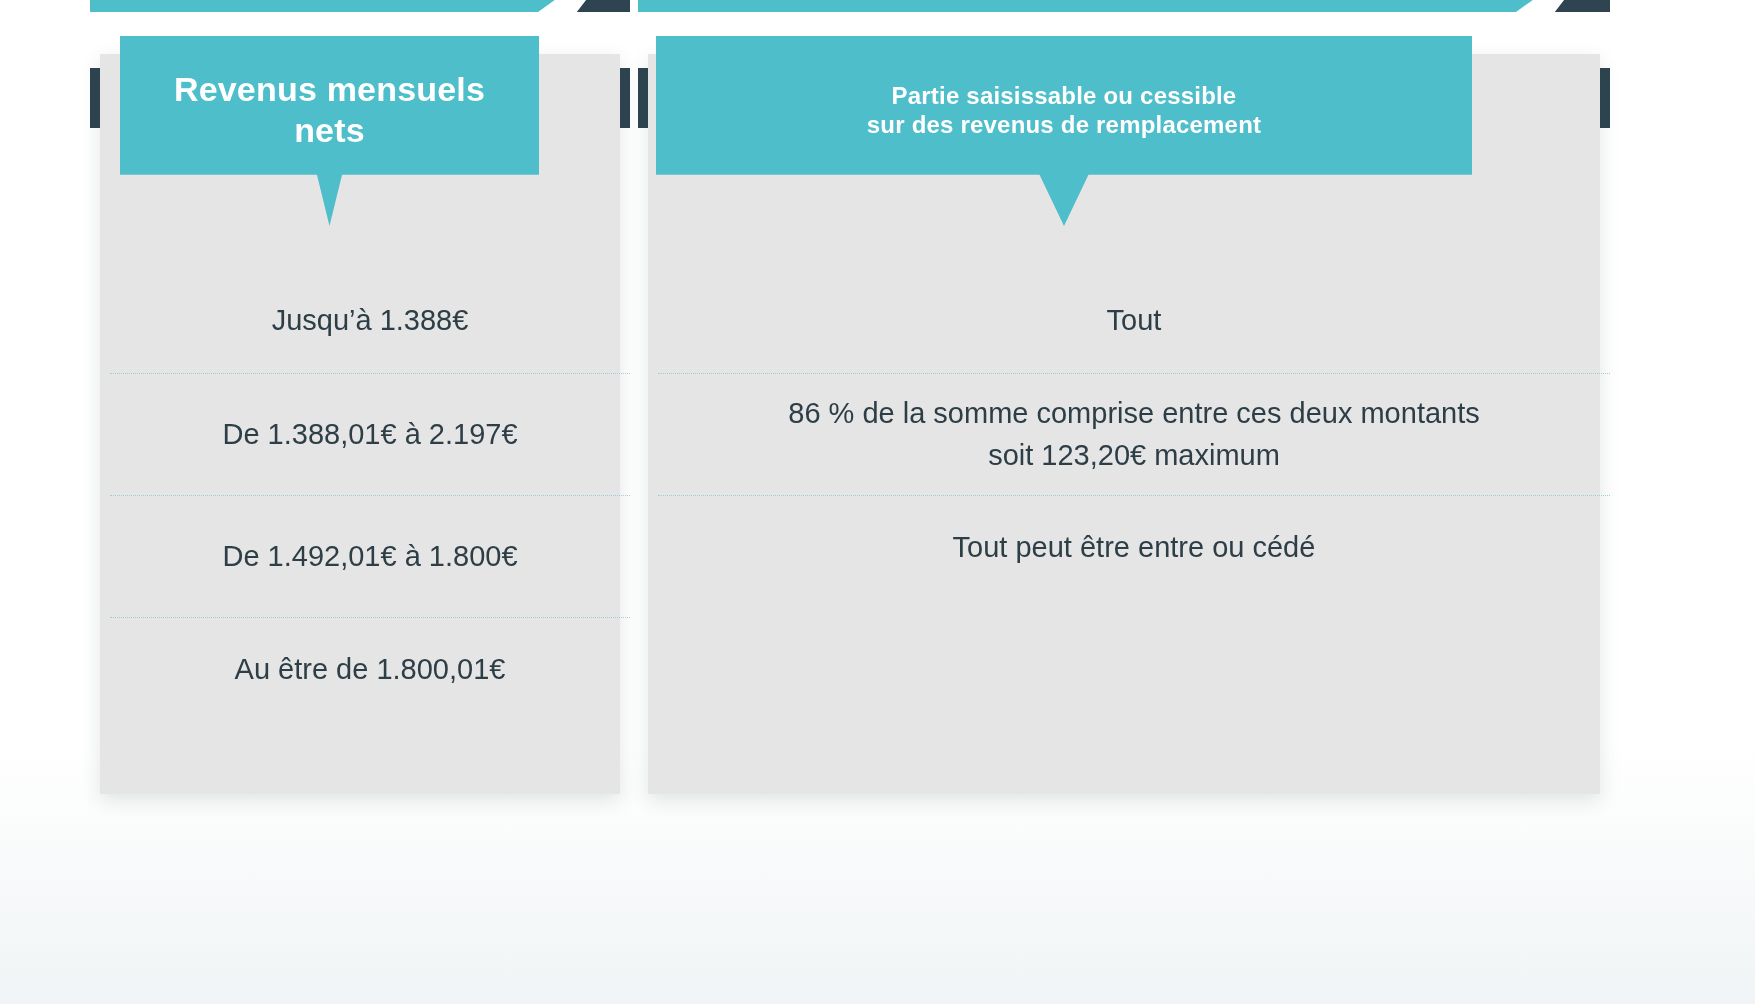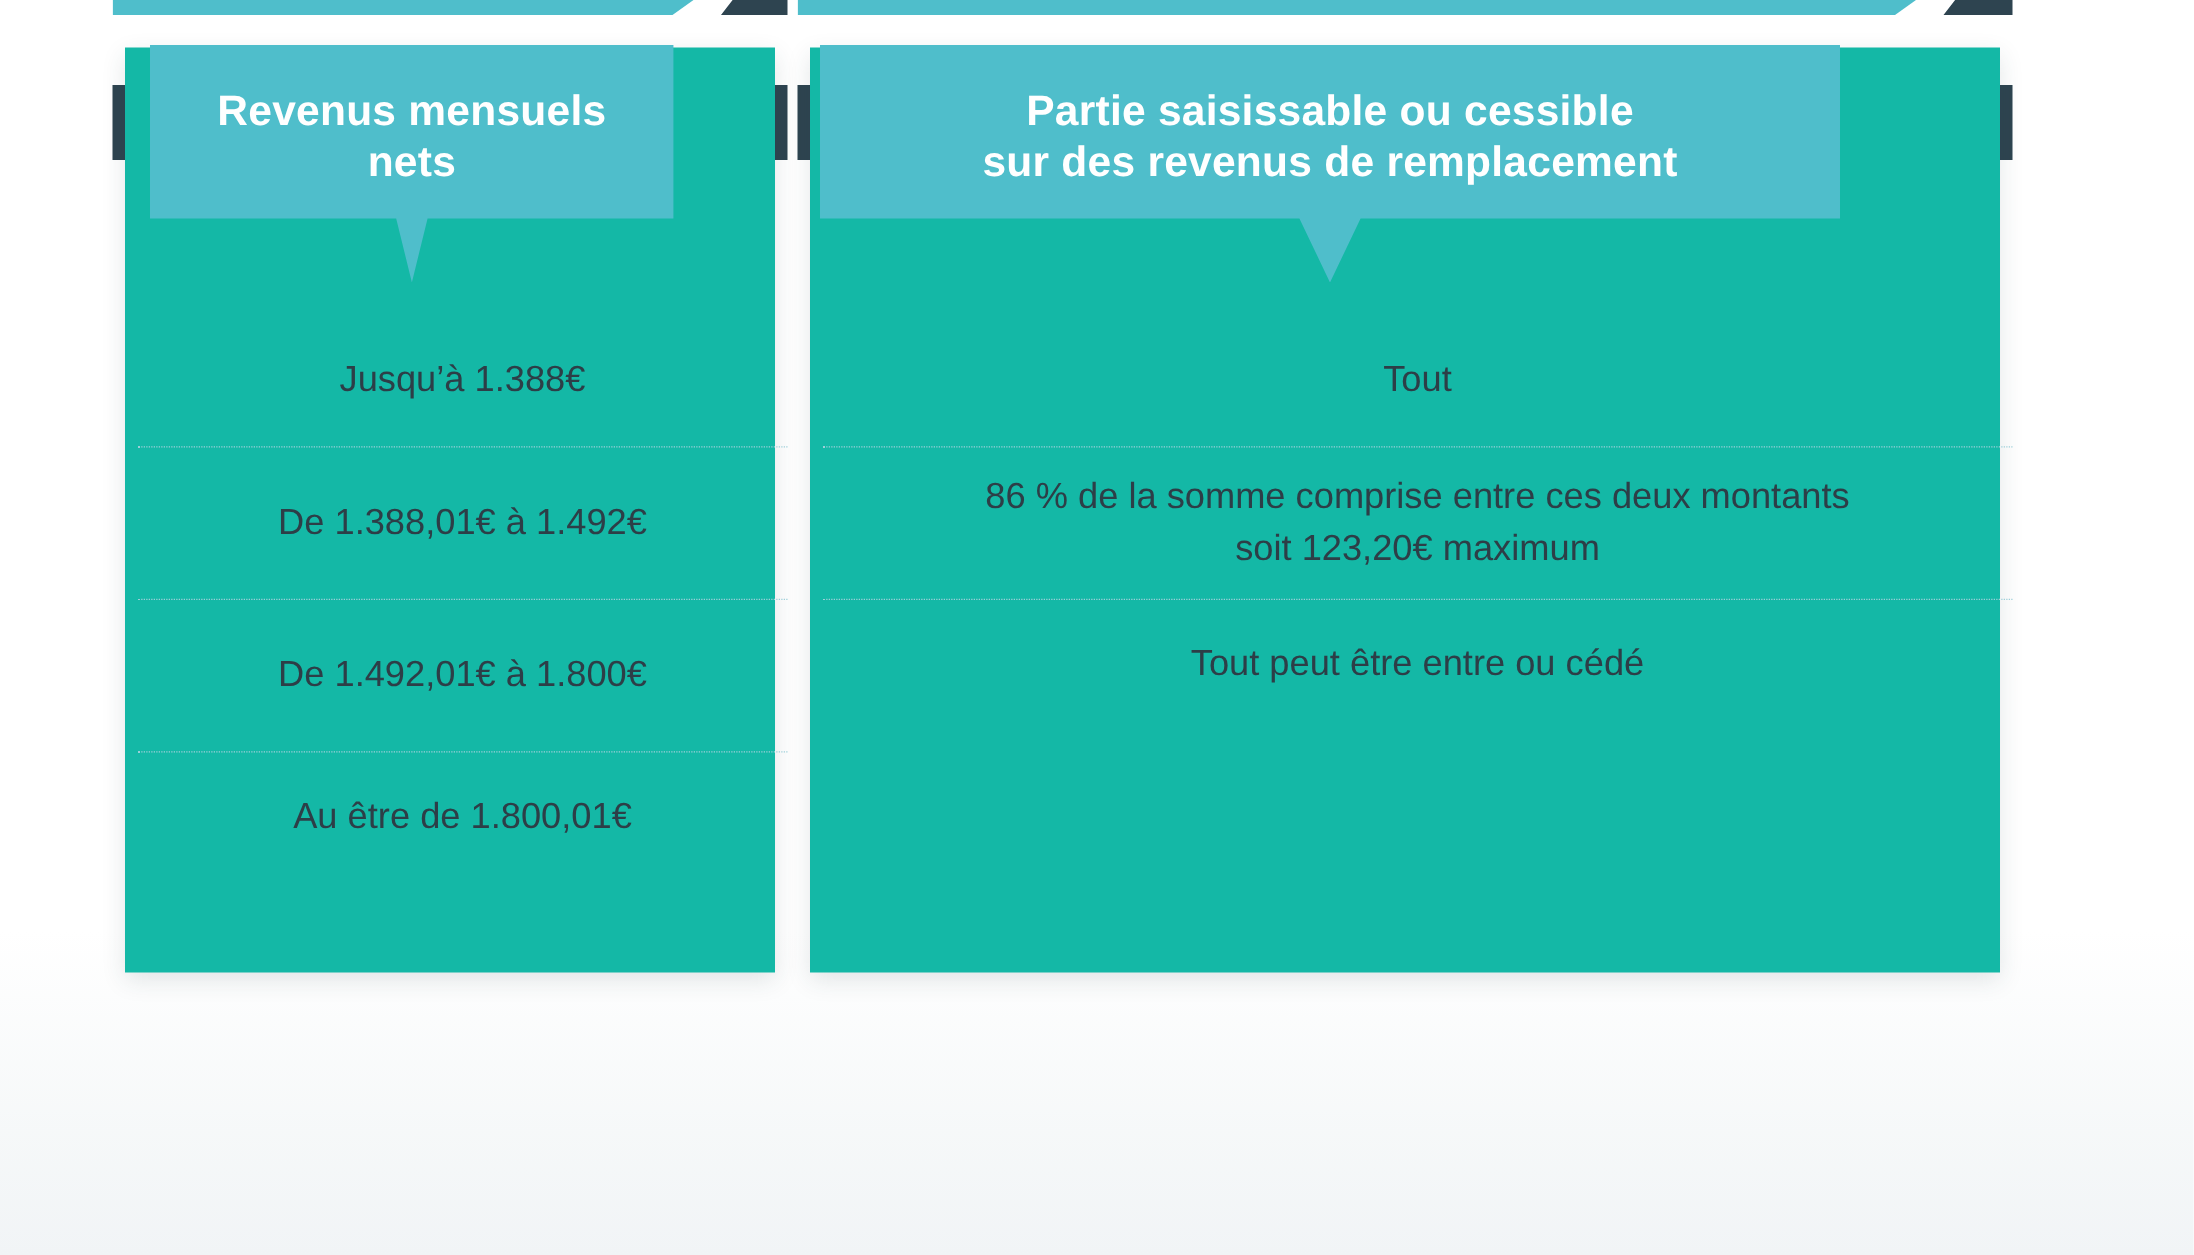--- a/index.html
+++ b/index.html
@@ -57,22 +57,22 @@
     top: 38px;
     height: 60px;
     background: #2e4450;
   }
   .col-left  .ribbon { left: 0px;  width: 540px; }
   .col-right .ribbon { left: 0px;  width: 972px; }
 
   
   .card {
     position: absolute;
-    top: 8px;
-    background: #14b8a6;
+    top: 24px;
+    background: #e5e5e5;
     box-shadow: 0 6px 18px rgba(40,60,70,0.13);
   }
   .col-left  .card { left: 10px; width: 520px; height: 740px; }
   .col-right .card { left: 10px; width: 952px; height: 740px; }
 
   
   .banner {
     position: absolute;
     top: 6px;
     background: #4fbecb;
@@ -95,21 +95,21 @@
     height: 190px;
   }
   .banner-text {
     font-weight: 700;
     line-height: 1.22;
     padding-bottom: 42px;
     white-space: pre-line;
     letter-spacing: 0.2px;
   }
   .col-left .banner-text  { font-size: 34px; }
-  .col-right .banner-text { font-size: 34px; }
+  .col-right .banner-text { font-size: 24px; }
 
   
   .rows {
     position: absolute;
     left: 10px;
     top: 215px;
     width: 100%;
   }
   .col-left  .rows { width: 520px; }
   .col-right .rows { width: 952px; }
@@ -187,21 +187,21 @@
   <div class="board">
 
     <div class="column col-left">
       <div class="ribbon"></div>
       <div class="card">
         <div class="rows">
           <div class="row row-h1">
             <span class="row-text">Jusqu’à 1.388€</span>
           </div>
           <div class="row row-h2">
-            <span class="row-text">De 1.388,01€ à 1.492€</span>
+            <span class="row-text">De 1.388,01€ à 2.197€</span>
           </div>
           <div class="row row-h3">
             <span class="row-text">De 1.492,01€ à 1.800€</span>
           </div>
           <div class="row row-h4">
             <span class="row-text">Au être de 1.800,01€</span>
           </div>
         </div>
       </div>
       <div class="banner">

